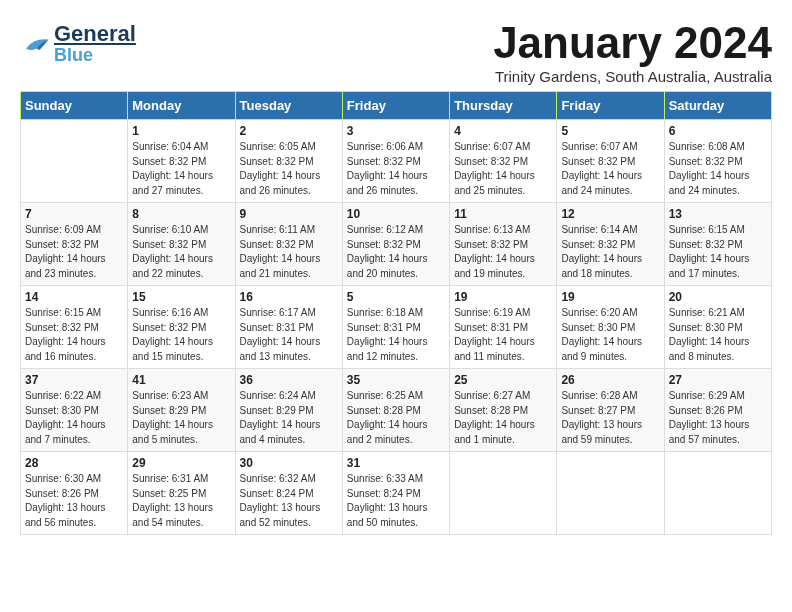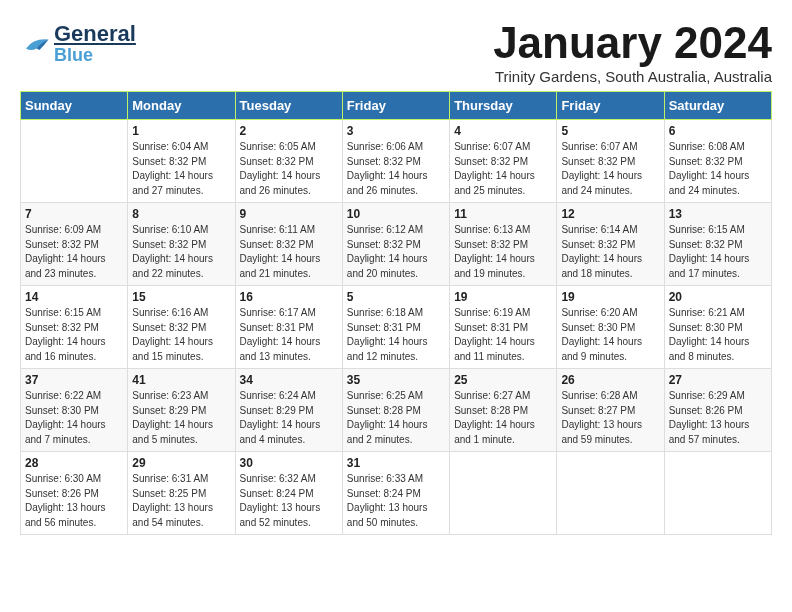--- a/index.html
+++ b/index.html
@@ -152,21 +152,21 @@
         <tr>
           <td>
             <span class="day-num">37</span>
             <div class="day-info">Sunrise: 6:22 AM<br>Sunset: 8:30 PM<br>Daylight: 14 hours and 7 minutes.</div>
           </td>
           <td>
             <span class="day-num">41</span>
             <div class="day-info">Sunrise: 6:23 AM<br>Sunset: 8:29 PM<br>Daylight: 14 hours and 5 minutes.</div>
           </td>
           <td>
-            <span class="day-num">34</span>
+            <span class="day-num">36</span>
             <div class="day-info">Sunrise: 6:24 AM<br>Sunset: 8:29 PM<br>Daylight: 14 hours and 4 minutes.</div>
           </td>
           <td>
             <span class="day-num">35</span>
             <div class="day-info">Sunrise: 6:25 AM<br>Sunset: 8:28 PM<br>Daylight: 14 hours and 2 minutes.</div>
           </td>
           <td>
             <span class="day-num">25</span>
             <div class="day-info">Sunrise: 6:27 AM<br>Sunset: 8:28 PM<br>Daylight: 14 hours and 1 minute.</div>
           </td>

